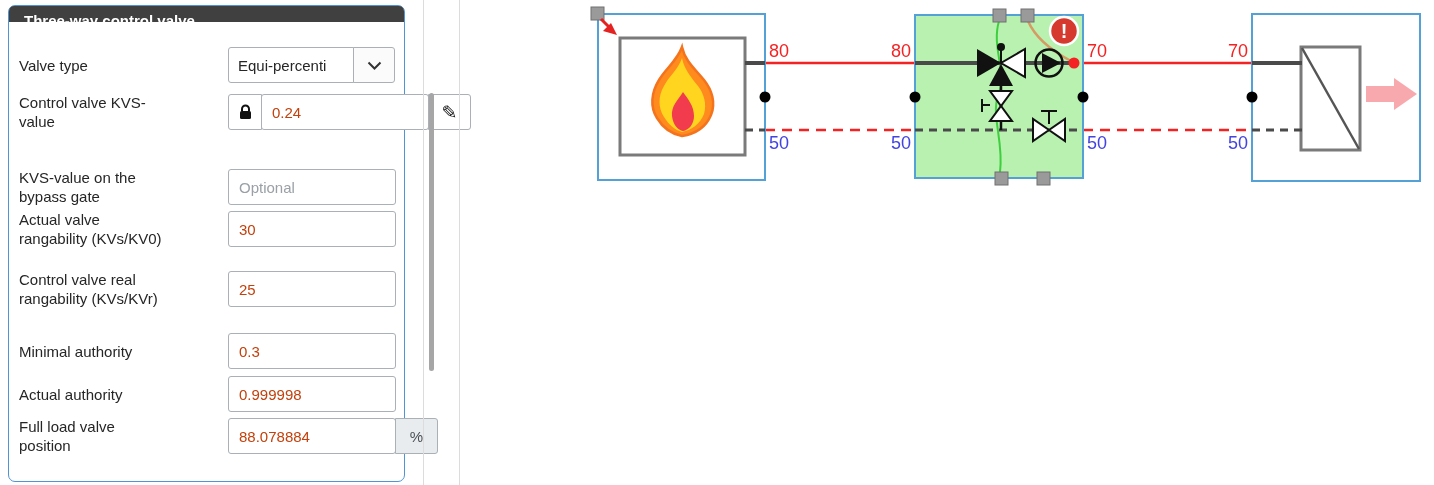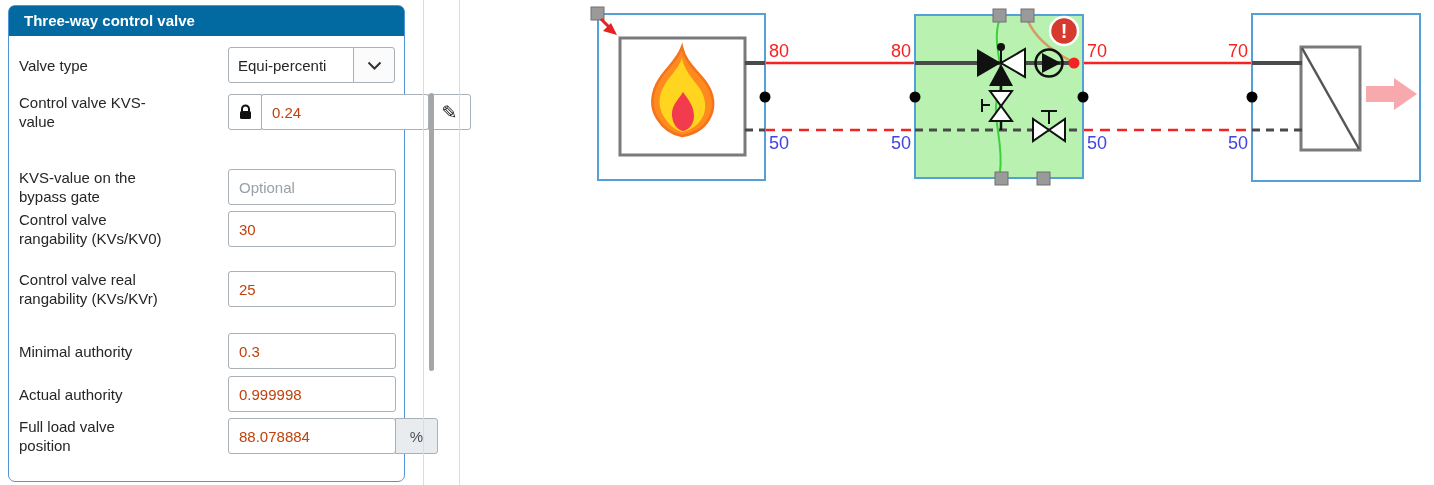--- a/index.html
+++ b/index.html
@@ -2,21 +2,21 @@
 <html><head>
 <meta charset="utf-8">
 <style>
   html,body{margin:0;padding:0}
   body{width:1434px;height:485px;position:relative;background:#fff;overflow:hidden;
        font-family:"Liberation Sans",sans-serif;font-size:15px;color:#262626}
 
   
   .panel{position:absolute;left:8px;top:5px;width:397px;height:477px;box-sizing:border-box;
          border:1.5px solid #4f94d4;border-radius:7px;background:#fff}
-  .panel-header{height:30px;background:#0369a1;border-radius:5px 5px 0 0;color:#fff;
+  .panel-header{height:16px;background:#404040;border-radius:5px 5px 0 0;color:#fff;
          font-weight:700;font-size:15px;line-height:30px;padding-left:15px}
   .field{position:absolute;left:10px;height:36px;display:flex;align-items:center}
   .flabel{width:172px;margin-right:37px;line-height:19px;white-space:pre-line}
   .ctl{display:flex;align-items:stretch;height:36px}
   input.txt{box-sizing:border-box;height:36px;border:1px solid #a9b0b6;border-radius:3px;
          padding:0 10px;font:15px "Liberation Sans",sans-serif;color:#c2410c;width:168px;background:#fff}
   input.txt::placeholder{color:#9aa0a6}
   .sel{width:126px;box-sizing:border-box;border:1px solid #a9b0b6;border-radius:3px 0 0 3px;
          display:flex;align-items:center;padding:16px 9px;background:#fff;white-space:nowrap;overflow:hidden;cursor:pointer}
   .selbtn{width:42px;box-sizing:border-box;border:1px solid #a9b0b6;margin-left:-1px;
@@ -75,21 +75,21 @@
     </div>
   </div>
 
   <div class="field" style="top:163px">
     <div class="flabel">KVS-value on the
 bypass gate</div>
     <input class="txt" placeholder="Optional" style="">
   </div>
 
   <div class="field" style="top:205px">
-    <div class="flabel">Control valve
+    <div class="flabel">Actual valve
 rangability (KVs/KV0)</div>
     <input class="txt" value="30" style="">
   </div>
 
   <div class="field" style="top:265px">
     <div class="flabel">Control valve real
 rangability (KVs/KVr)</div>
     <input class="txt" value="25" style="">
   </div>
 

